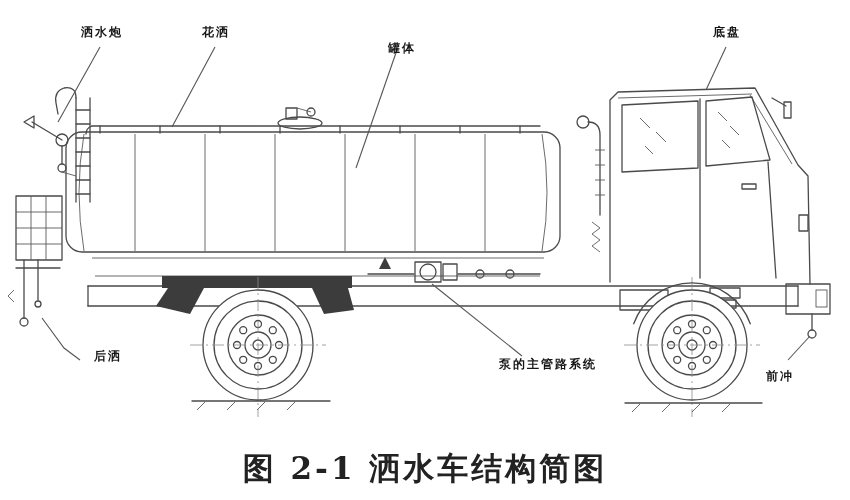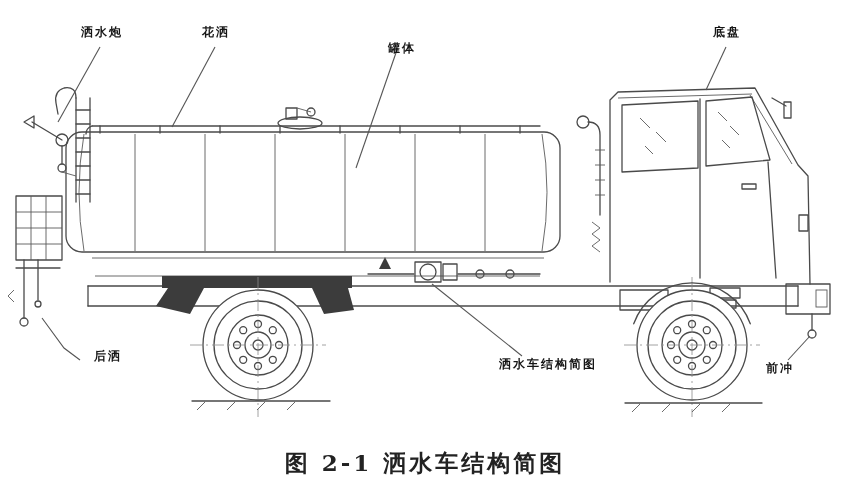--- a/index.html
+++ b/index.html
@@ -14,21 +14,21 @@
   svg .dark{fill:#3c3c3c;stroke:none;}
   svg .white{fill:#ffffff;stroke:#4a4a4a;stroke-width:1.3;}
   svg .leader{stroke:#555;fill:none;stroke-width:1.1;}
   svg .center{stroke:#8a8a8a;fill:none;stroke-width:0.8;stroke-dasharray:12 4 2 4;}
   .callout{
     position:absolute;transform:translateX(-50%);
     color:#161616;font-size:12px;font-weight:bold;letter-spacing:2px;white-space:nowrap;
   }
   .caption{
     position:absolute;left:425px;top:448px;transform:translateX(-50%);
-    color:#222;font-size:23px;font-weight:bold;letter-spacing:3px;white-space:nowrap;
+    color:#222;font-size:31px;font-weight:bold;letter-spacing:3px;white-space:nowrap;
     font-family:"DejaVu Serif","Liberation Serif",serif;
   }
 </style>
 </head>
 <body>
 
 <div class="figure-wrap">
 
   <svg class="drawing" width="850" height="500" viewBox="0 0 850 500">
 
@@ -218,17 +218,17 @@
       <line x1="522" y1="356" x2="432" y2="284" class="leader"></line>
       <line x1="788" y1="360" x2="810" y2="336" class="leader"></line>
     </g>
   </svg>
 
   <div class="callout" style="left:102px;top:24px">洒水炮</div>
   <div class="callout" style="left:216px;top:24px">花洒</div>
   <div class="callout" style="left:402px;top:40px">罐体</div>
   <div class="callout" style="left:727px;top:24px">底盘</div>
   <div class="callout" style="left:108px;top:348px">后洒</div>
-  <div class="callout" style="left:548px;top:356px">洒水车结构简图</div>
-  <div class="callout" style="left:780px;top:360px">前冲</div>
+  <div class="callout" style="left:548px;top:356px">泵的主管路系统</div>
+  <div class="callout" style="left:780px;top:368px">前冲</div>
 
   <div class="caption">图 2-1 洒水车结构简图</div>
 </div>
 
 </body></html>

